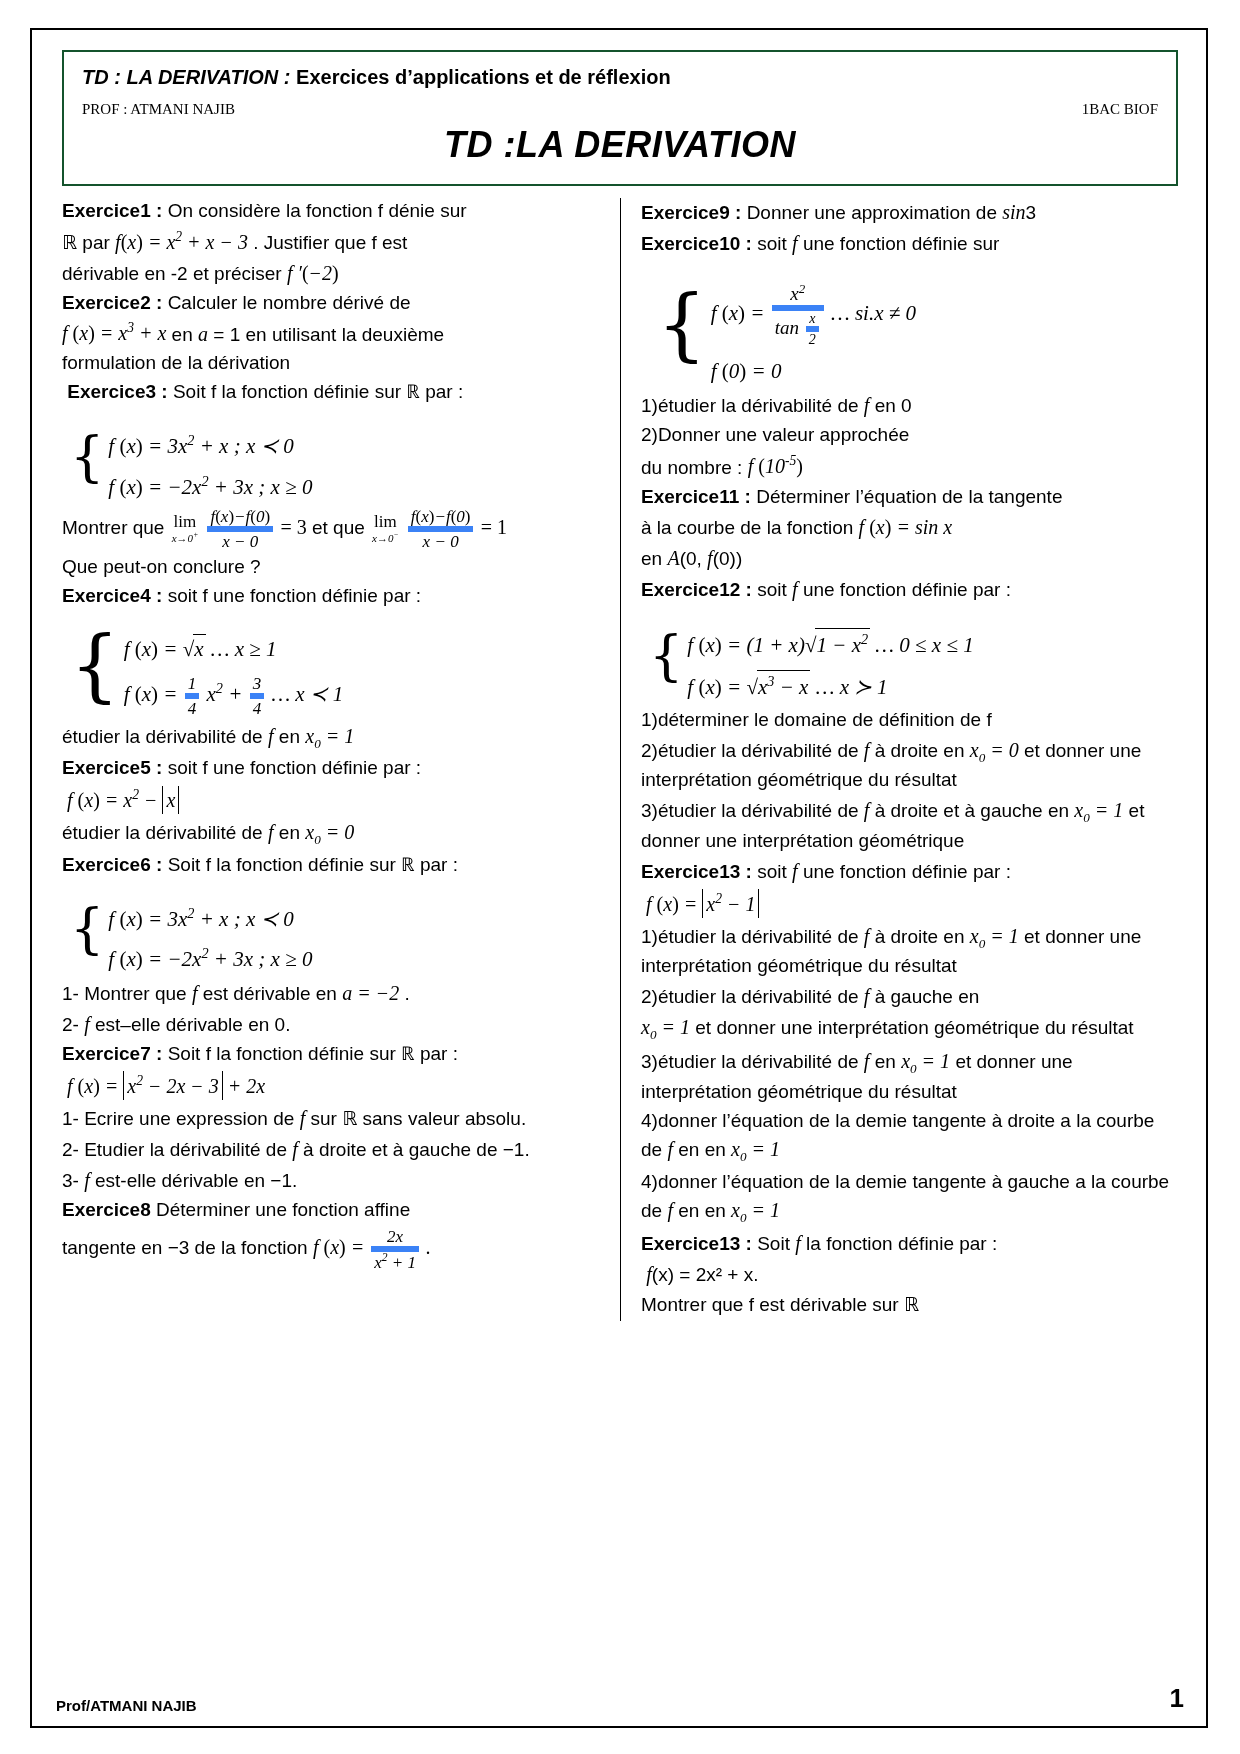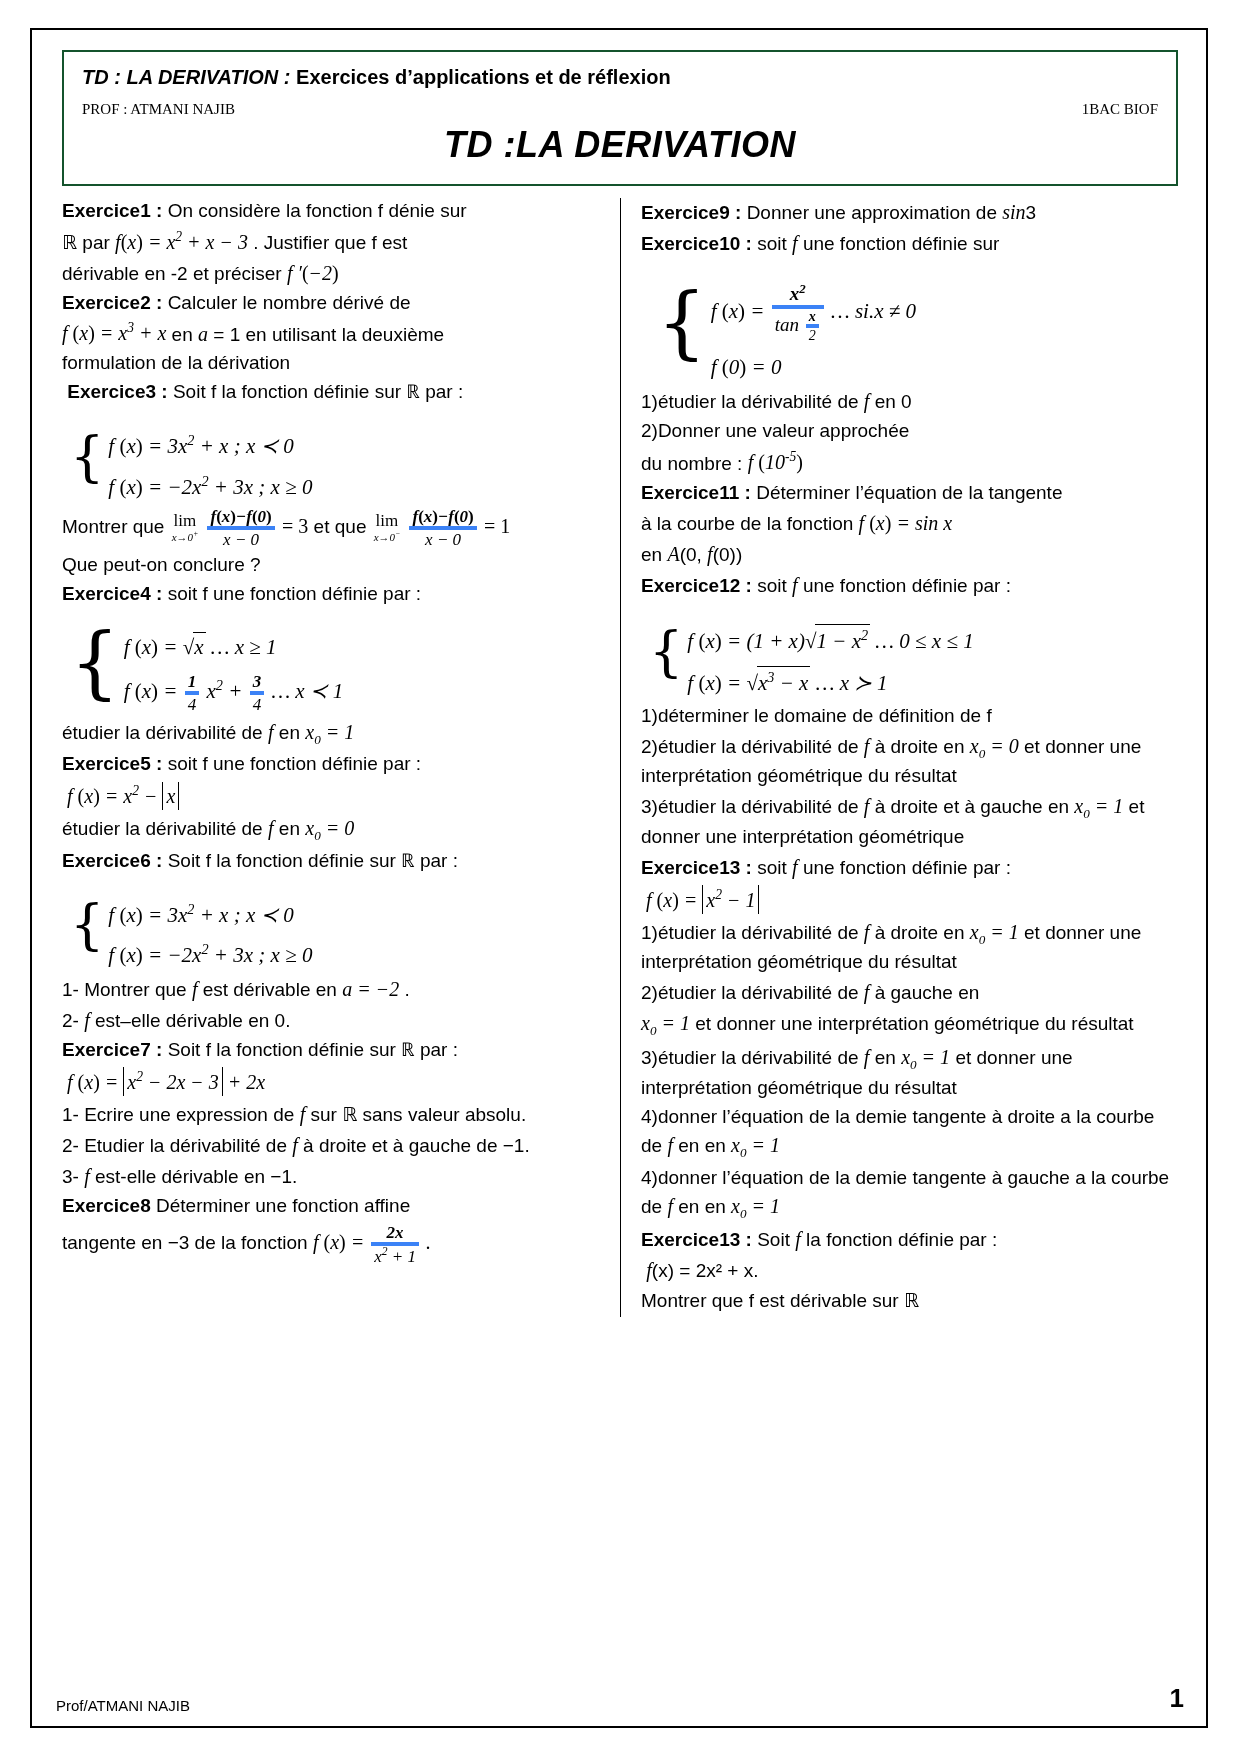--- a/index.html
+++ b/index.html
@@ -117,21 +117,21 @@
   .frac {
     display: inline-block;
     vertical-align: middle;
     text-align: center;
     font-family: "Liberation Serif", serif;
     font-style: italic;
     font-size: 17px;
     line-height: 1.12;
     margin: 0 2px;
   }
-  .frac .num { display: block; padding: 0 3px; border-bottom: 4px solid #3b82f6; font-weight: bold; }
+  .frac .num { display: block; padding: 0 3px; border-bottom: 6px solid #3b82f6; }
   .frac .den { display: block; padding: 0 3px; }
   .lim {
     display: inline-block;
     text-align: center;
     font-family: "Liberation Serif", serif;
     font-style: normal;
     font-size: 17px;
     vertical-align: middle;
     line-height: 1.05;
     margin: 0 2px;
@@ -147,21 +147,21 @@
   .abs { border-left: 1px solid #000; border-right: 1px solid #000; padding: 0 3px; display: inline-block; }
   .footer {
     position: absolute;
     left: 56px;
     right: 56px;
     bottom: 40px;
     display: flex;
     justify-content: space-between;
     align-items: flex-end;
   }
-  .footer-left { font-size: 15px; font-weight: normal; }
+  .footer-left { font-size: 15px; font-weight: bold; }
   .footer-right { font-size: 26px; font-weight: bold; }
 </style>
 </head>
 <body>
 
 <div class="page">
   <div class="page-border"></div>
 
   <div class="content">
 

